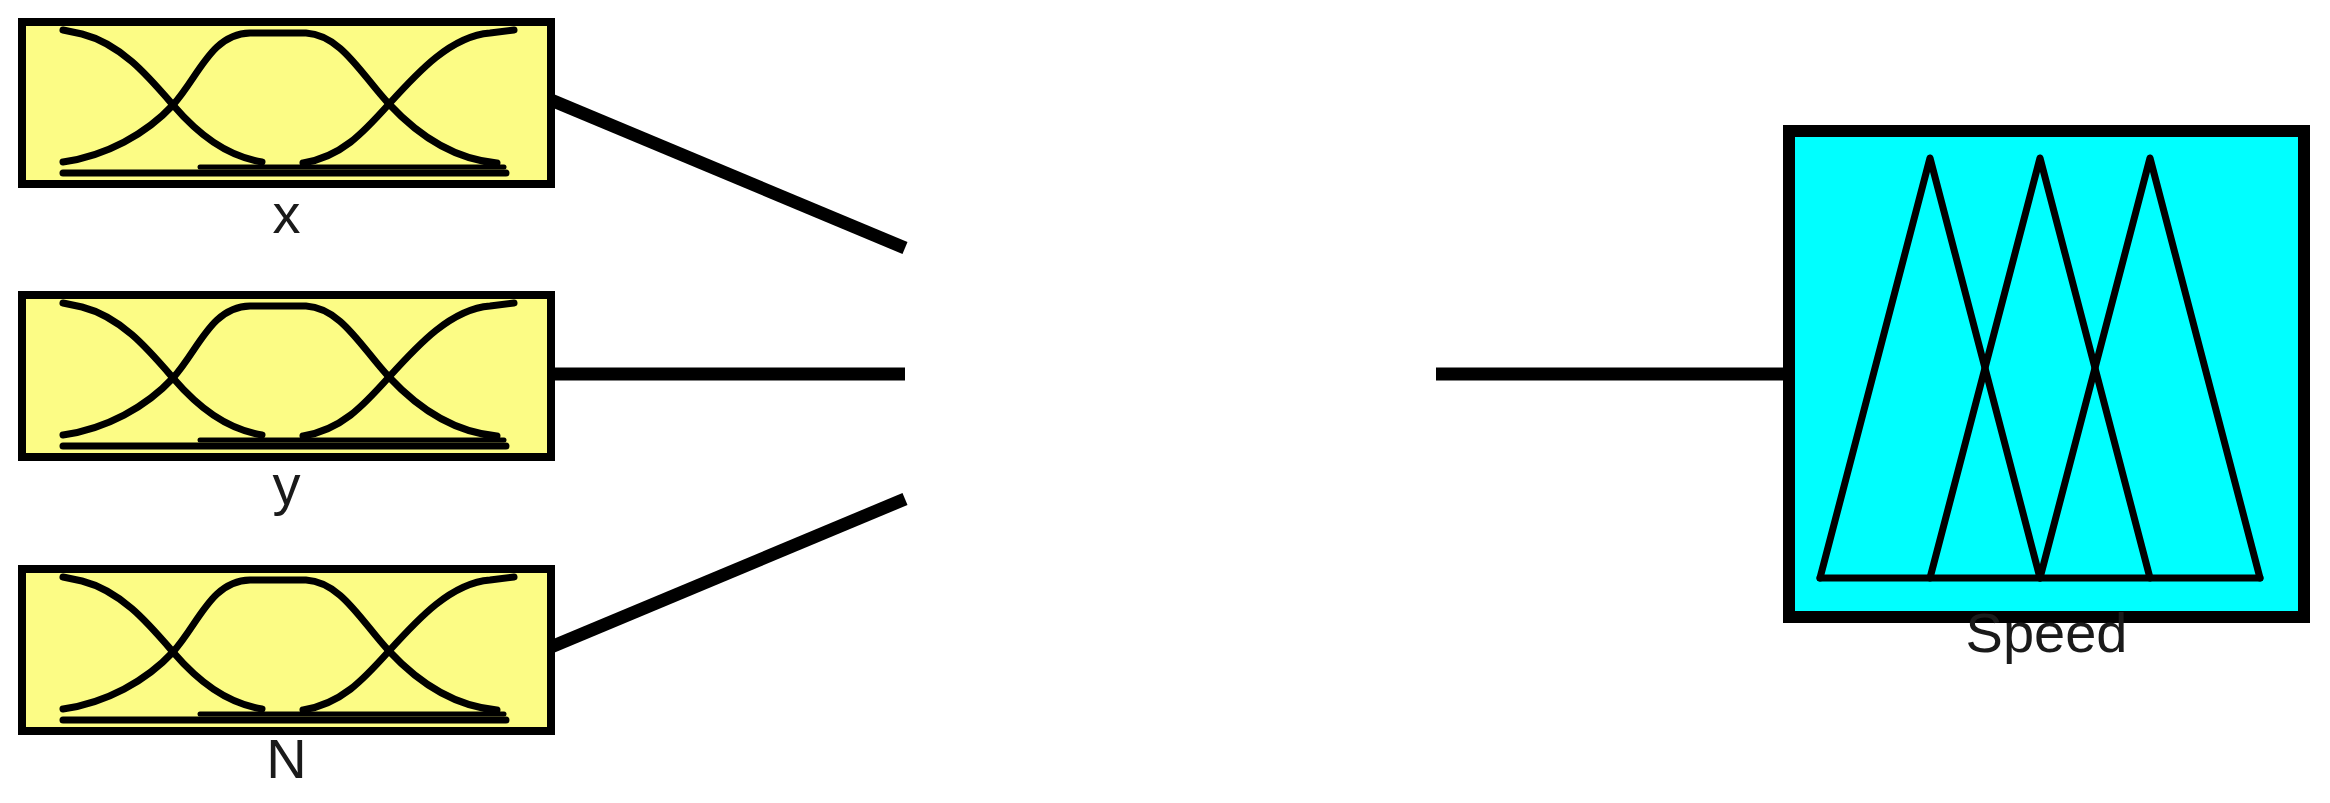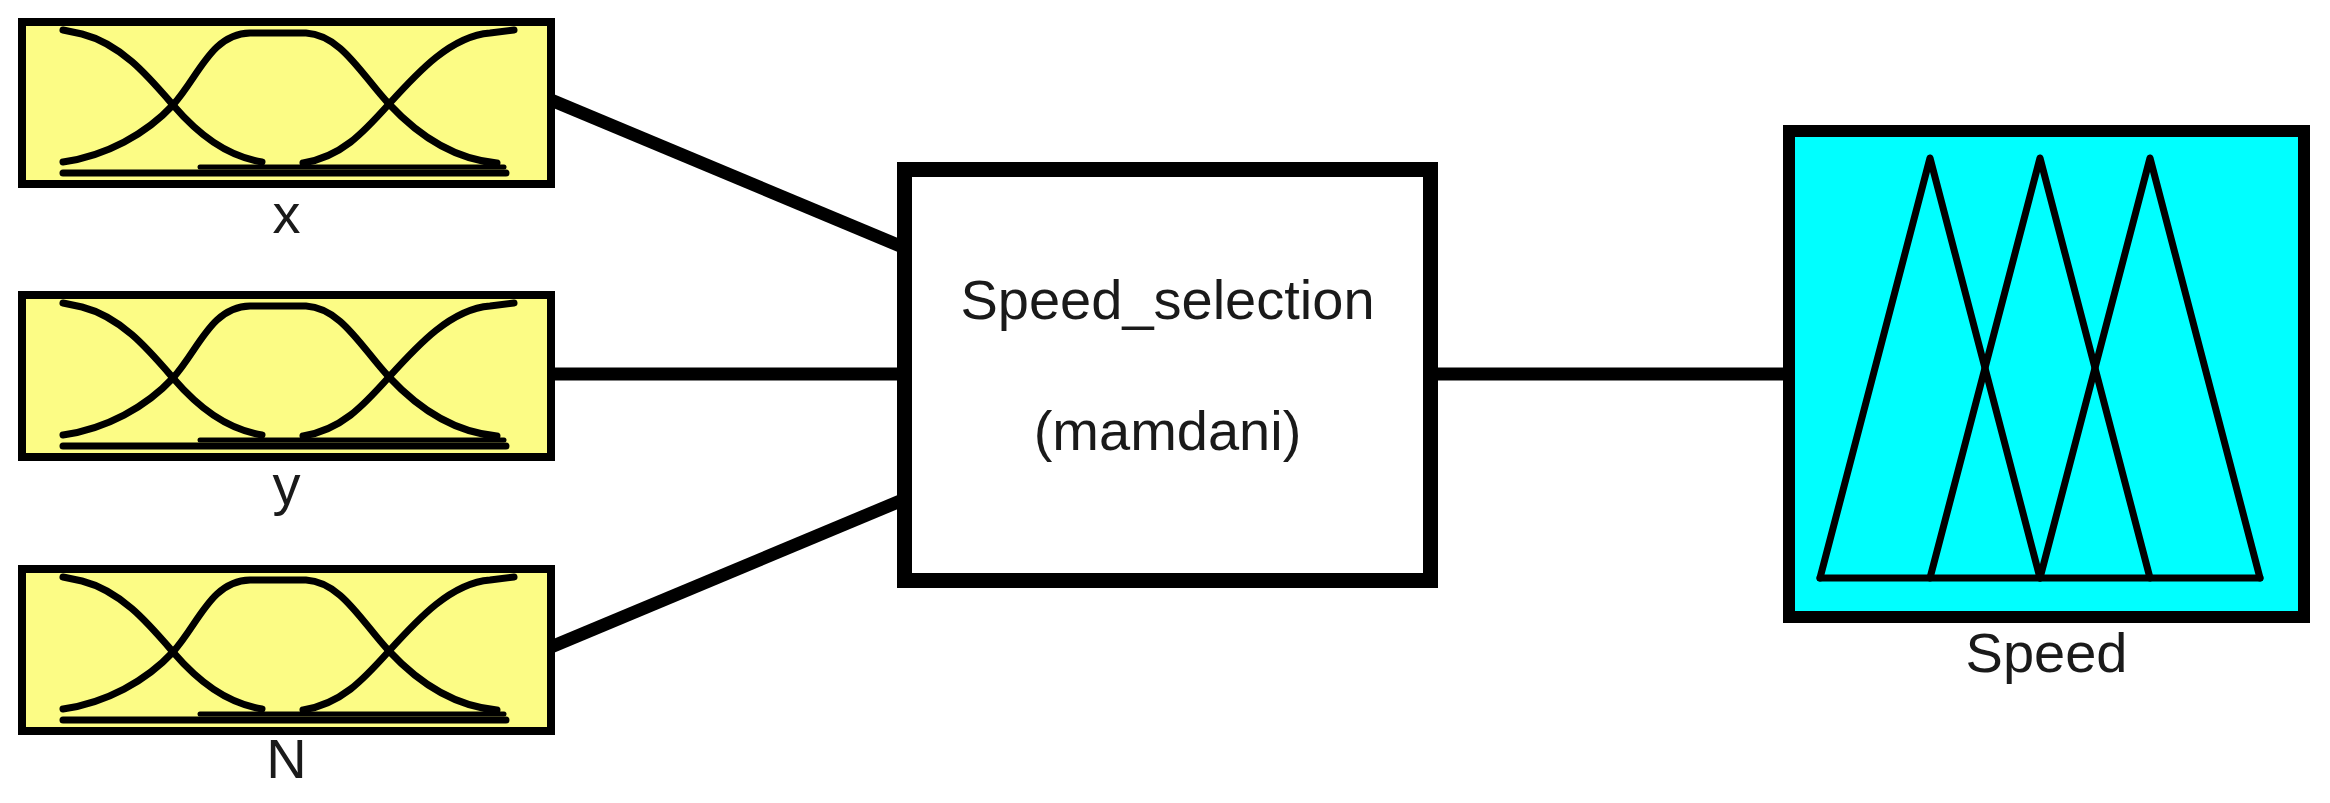--- a/index.html
+++ b/index.html
@@ -41,21 +41,21 @@
     white-space:nowrap;
   }
   #system-name{top:95px;}
   #system-type{top:226px;}
   .output-node{
     left:1783px;top:125px;width:527px;height:498px;
     border:12px solid var(--line,#000);
     background:var(--output_fill,#00FFFF);
   }
   .output-node svg{display:block;width:503px;height:474px;}
-  #label-speed{left:1783px;top:625px;width:527px;}
+  #label-speed{left:1783px;top:605px;width:527px;}
   .mf{fill:none;stroke:currentColor;stroke-width:7;stroke-linejoin:round;stroke-linecap:round;}
   .mf-thin{fill:none;stroke:currentColor;stroke-width:5;stroke-linecap:round;}
   .wire{stroke:currentColor;stroke-width:13;}
 </style>
 </head>
 <body>
 
 <div class="stage">
 
   <svg class="connectors" viewBox="0 0 2330 803">
@@ -91,24 +91,20 @@
     <svg viewBox="0 0 521 154">
       <path class="mf" d="M 37 4 L 56 8 C 95 18, 122 50, 147 79 C 172 108, 200 130, 236 136"></path>
       <path class="mf" d="M 37 136 C 80 130, 120 108, 147 79 C 173 50, 185 8, 224 7 L 280 7 C 315 9, 335 48, 363 78 C 390 107, 425 133, 471 137"></path>
       <path class="mf" d="M 277 137 C 315 131, 337 107, 363 78 C 392 46, 425 10, 464 7 L 488 4"></path>
       <path class="mf-thin" d="M 174 141 L 478 141"></path>
       <path class="mf" d="M 37 147 L 480 147"></path>
     </svg>
   </div>
   <div class="node-label input-label" id="label-n">N</div>
 
-  <div class="node system-node">
-    <div class="system-line" id="system-name">Speed_selection</div>
-    <div class="system-line" id="system-type">(mamdani)</div>
-  </div>
 
   <div class="node output-node">
     <svg viewBox="0 0 503 474">
       <path class="mf" d="M 25 441 L 135 21 L 245 441"></path>
       <path class="mf" d="M 135 441 L 245 21 L 355 441"></path>
       <path class="mf" d="M 245 441 L 355 21 L 465 441"></path>
       <path class="mf" d="M 25 441 L 465 441"></path>
     </svg>
   </div>
   <div class="node-label" id="label-speed">Speed</div>

